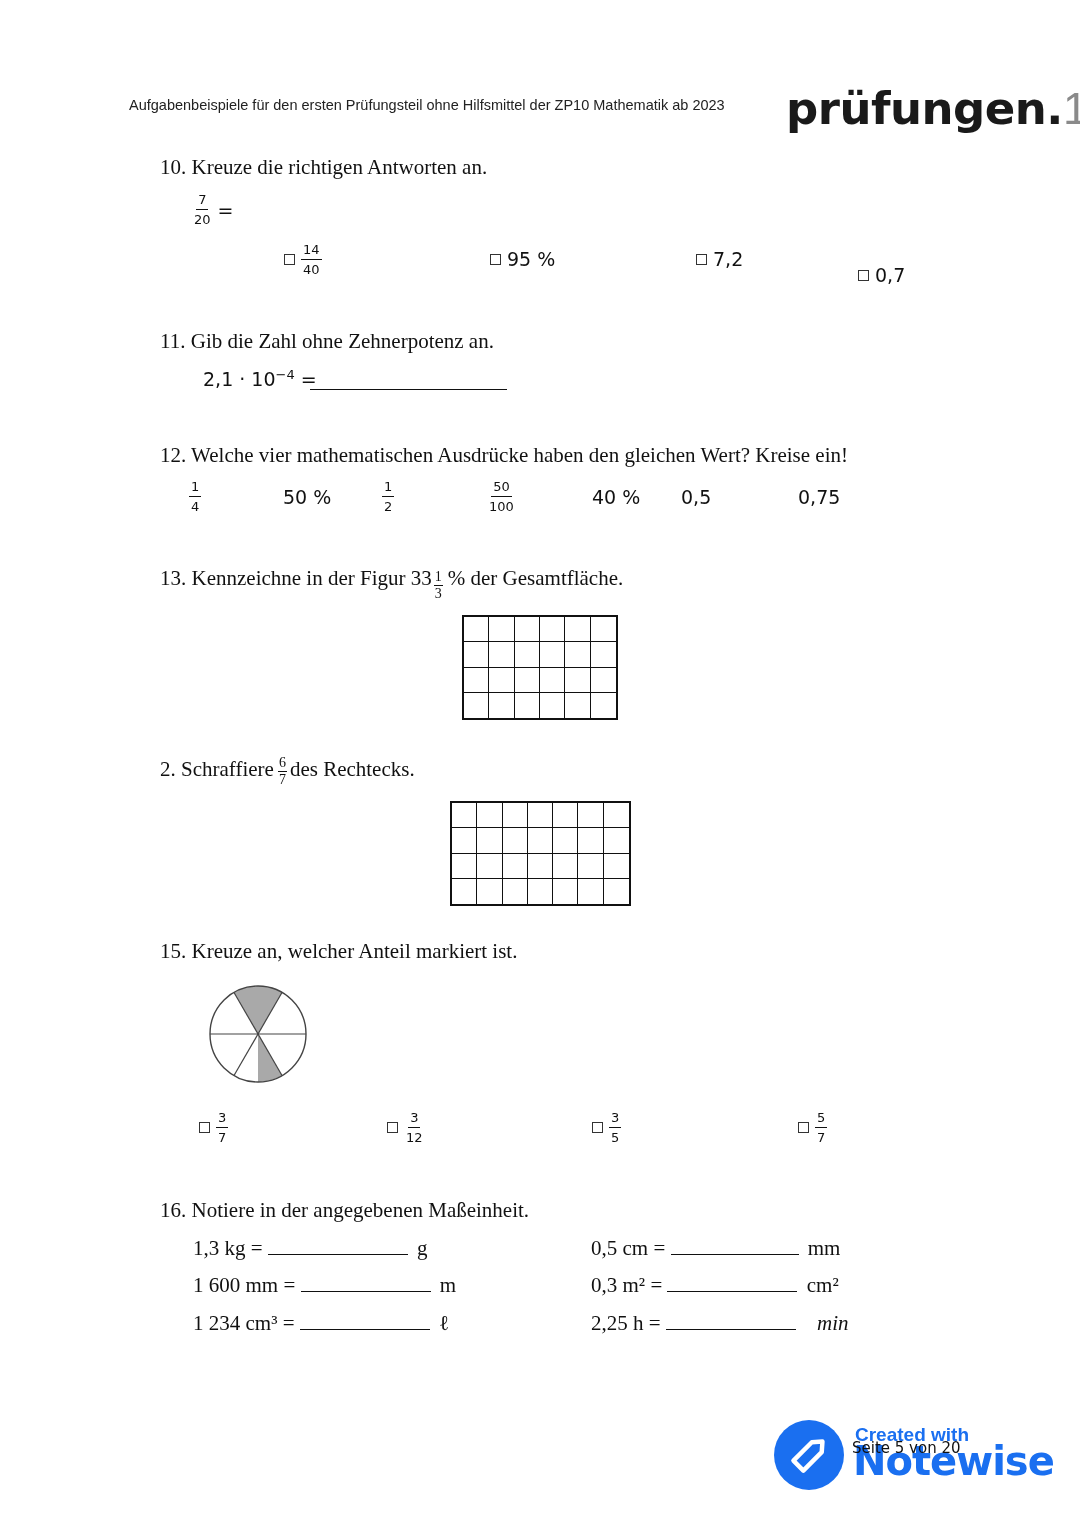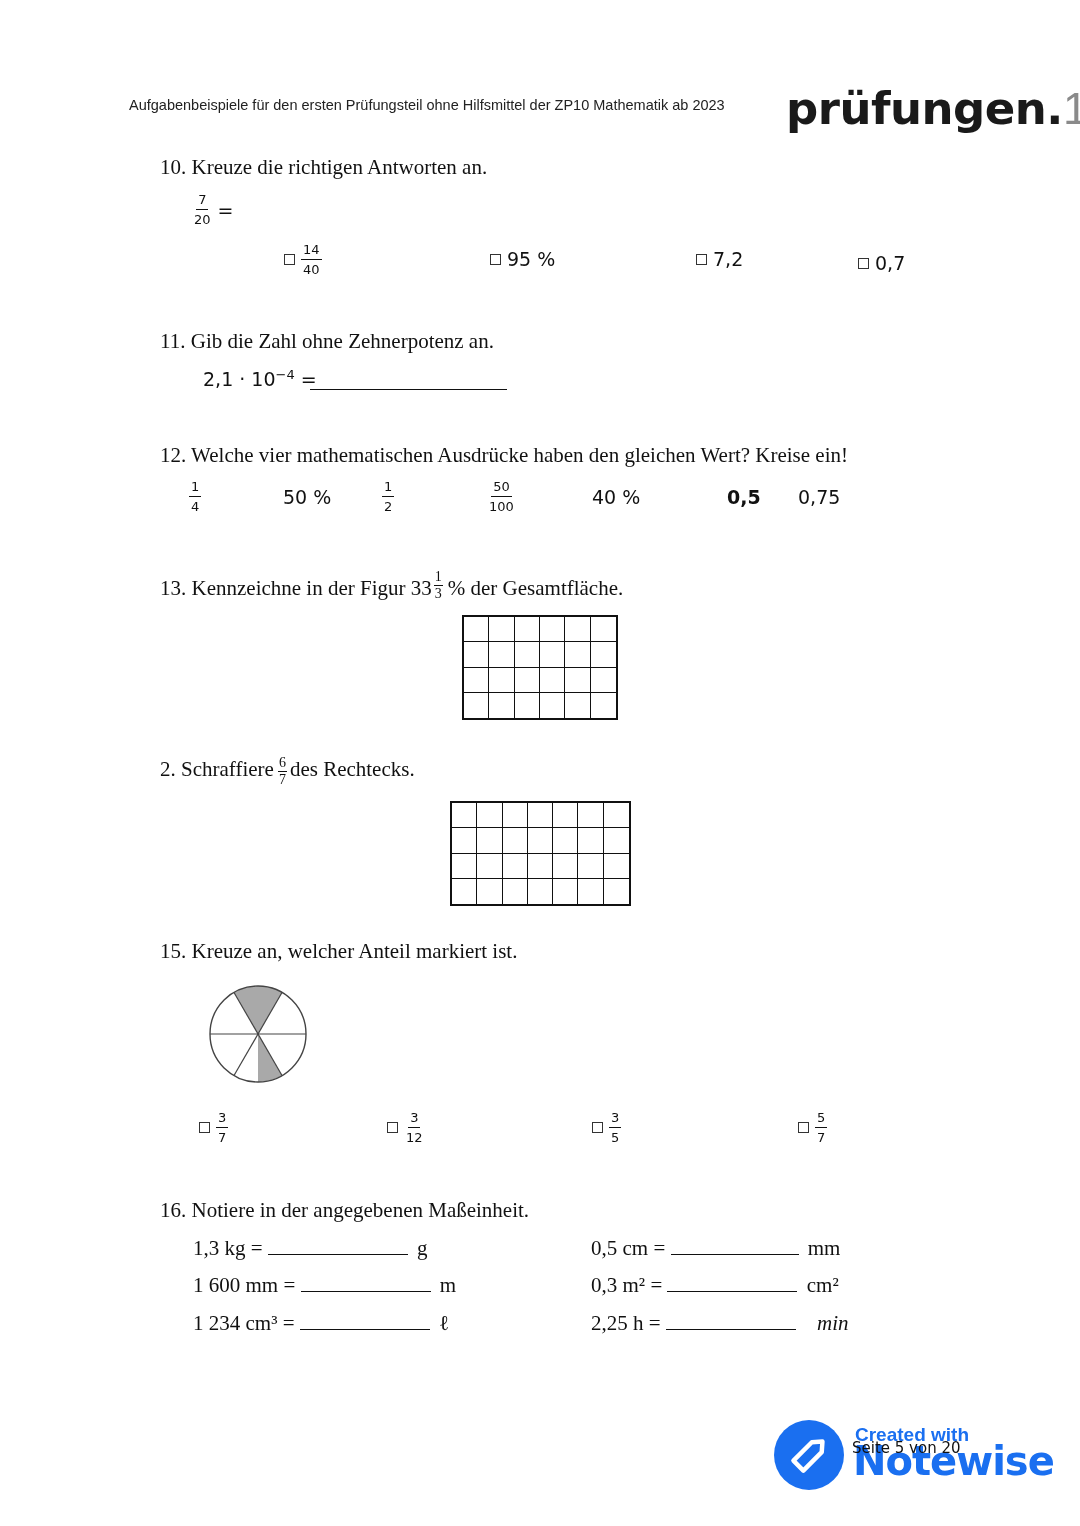--- a/index.html
+++ b/index.html
@@ -48,21 +48,21 @@
     </span>
 </div>
 <div class="abs opt m" style="left:490px; top:248px;">
   <span class="cb"></span>
     <span>95 %</span>
 </div>
 <div class="abs opt m" style="left:696px; top:248px;text-align:right;">
   <span class="cb"></span>
     <span>7,2</span>
 </div>
-<div class="abs opt m" style="left:836px; top:252px;padding-left:22px;">
+<div class="abs opt m" style="left:836px; top:264px;padding-left:22px;">
   <span class="cb"></span>
     <span>0,7</span>
 </div>
 
 <div class="abs q" style="left:160px; top:329px;">11. Gib die Zahl ohne Zehnerpotenz an.</div>
 <div class="abs m" style="left:203px; top:367px;">
   <span>2,1 · 10</span><sup style="font-size:13px;">−4</sup>
   <span>=</span>
 </div>
 <div class="abs" style="left:310px; top:389px; width:197px; border-bottom:1.3px solid #111;"></div>
@@ -75,24 +75,24 @@
 <div class="abs m" style="left:283px; top:486px;">50 %</div>
 <div class="abs frac" style="left:382px; top:479px;">
     <span class="num">1</span>
     <span class="den">2</span>
   </div>
 <div class="abs frac" style="left:487px; top:479px;">
     <span class="num">50</span>
     <span class="den">100</span>
   </div>
 <div class="abs m" style="left:592px; top:486px;">40 %</div>
-<div class="abs m" style="left:727px; top:486px;font-weight:bold;">0,5</div>
+<div class="abs m" style="left:681px; top:486px;">0,5</div>
 <div class="abs m" style="left:798px; top:486px;">0,75</div>
 
-<div class="abs q" style="left:160px; top:566px; display:flex; align-items:flex-end;">
+<div class="abs q" style="left:160px; top:566px; display:flex; align-items:flex-start;">
   <span>13. Kennzeichne in der Figur 33</span>
   <span class="fracsm" style="margin:4px 5px 0 2px;">
       <span class="num">1</span>
       <span class="den">3</span>
     </span>
   <span>% der Gesamtfläche.</span>
 </div>
 <div class="grid" id="grid13" style="left:462px; top:615px; width:156px; height:105px; grid-template-columns:repeat(6,1fr); grid-template-rows:repeat(4,1fr);">
     <div class="cell"></div>
     <div class="cell"></div>

